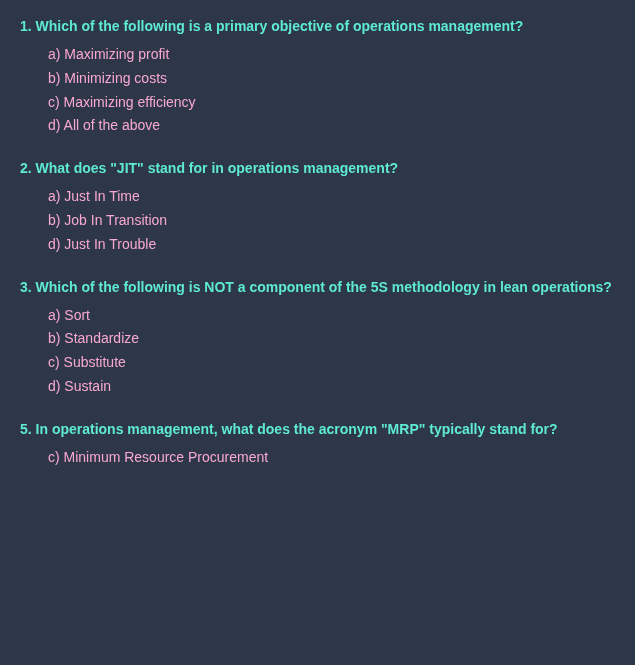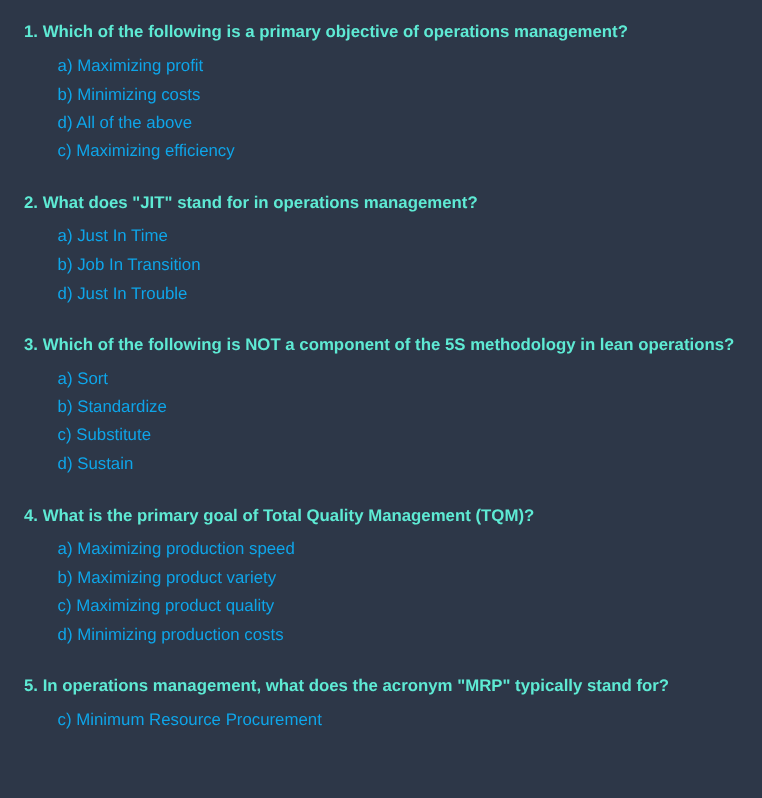--- a/index.html
+++ b/index.html
@@ -34,63 +34,54 @@
       line-height: 1.5;
     }
 
     .options-list {
       list-style: none;
       padding-left: 28px;
     }
 
     .option-item {
       font-size: 14px;
-      color: #0ea5e9;
+      color: #f9a8d4;
       line-height: 1.7;
       font-weight: 400;
     }
   </style>
 </head>
 <body>
 
 <div class="quiz-container">
 <div class="question-block">
       <div class="question-text">1. Which of the following is a primary objective of operations management?</div>
       <ul class="options-list">
         <li class="option-item">a) Maximizing profit</li>
         <li class="option-item">b) Minimizing costs</li>
+        <li class="option-item">c) Maximizing efficiency</li>
         <li class="option-item">d) All of the above</li>
-        <li class="option-item">c) Maximizing efficiency</li>
       </ul>
     </div>
     <div class="question-block">
       <div class="question-text">2. What does "JIT" stand for in operations management?</div>
       <ul class="options-list">
         <li class="option-item">a) Just In Time</li>
         <li class="option-item">b) Job In Transition</li>
         <li class="option-item">d) Just In Trouble</li>
       </ul>
     </div>
     <div class="question-block">
       <div class="question-text">3. Which of the following is NOT a component of the 5S methodology in lean operations?</div>
       <ul class="options-list">
         <li class="option-item">a) Sort</li>
         <li class="option-item">b) Standardize</li>
         <li class="option-item">c) Substitute</li>
         <li class="option-item">d) Sustain</li>
       </ul>
     </div>
     <div class="question-block">
-      <div class="question-text">4. What is the primary goal of Total Quality Management (TQM)?</div>
-      <ul class="options-list">
-        <li class="option-item">a) Maximizing production speed</li>
-        <li class="option-item">b) Maximizing product variety</li>
-        <li class="option-item">c) Maximizing product quality</li>
-        <li class="option-item">d) Minimizing production costs</li>
-      </ul>
-    </div>
-    <div class="question-block">
       <div class="question-text">5. In operations management, what does the acronym "MRP" typically stand for?</div>
       <ul class="options-list">
         <li class="option-item">c) Minimum Resource Procurement</li>
       </ul>
     </div>
   </div>
 
 </body></html>

